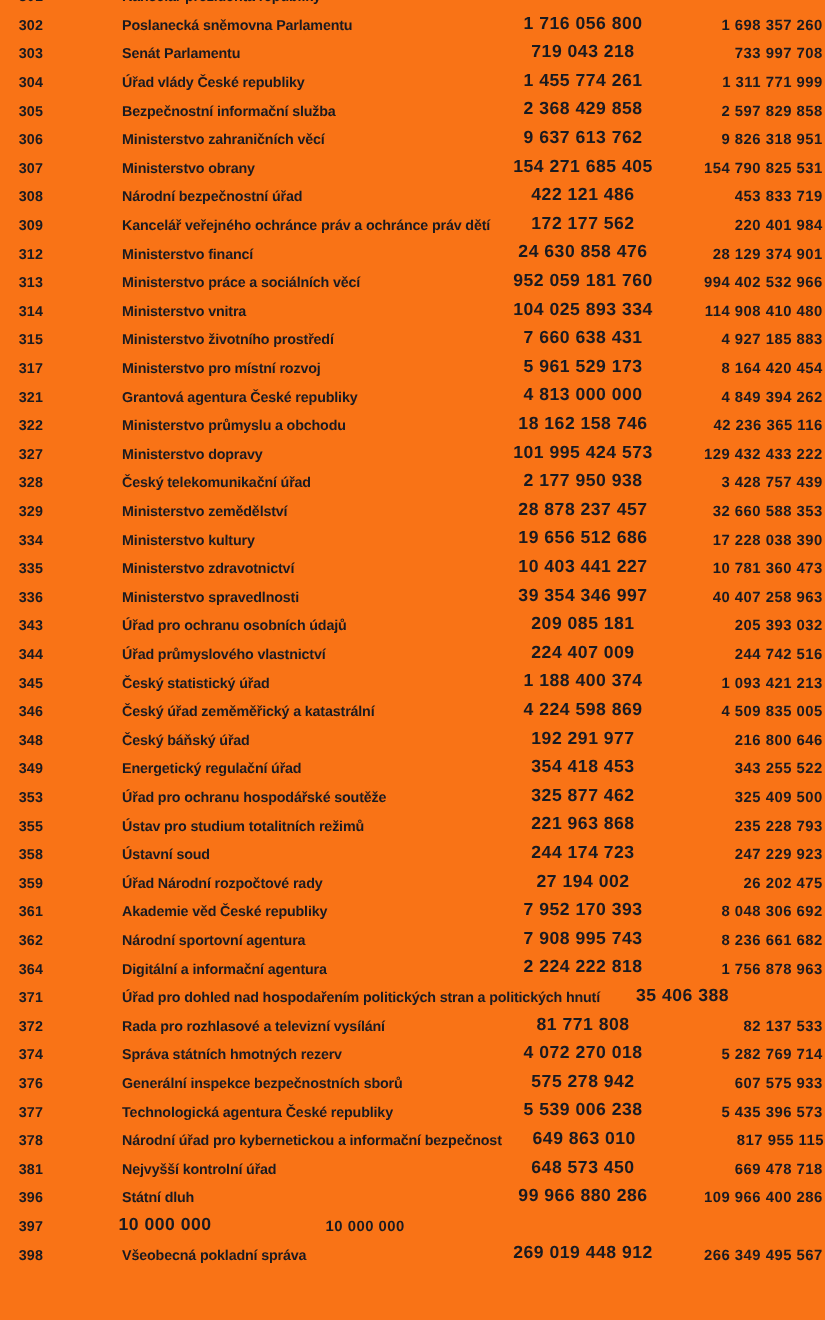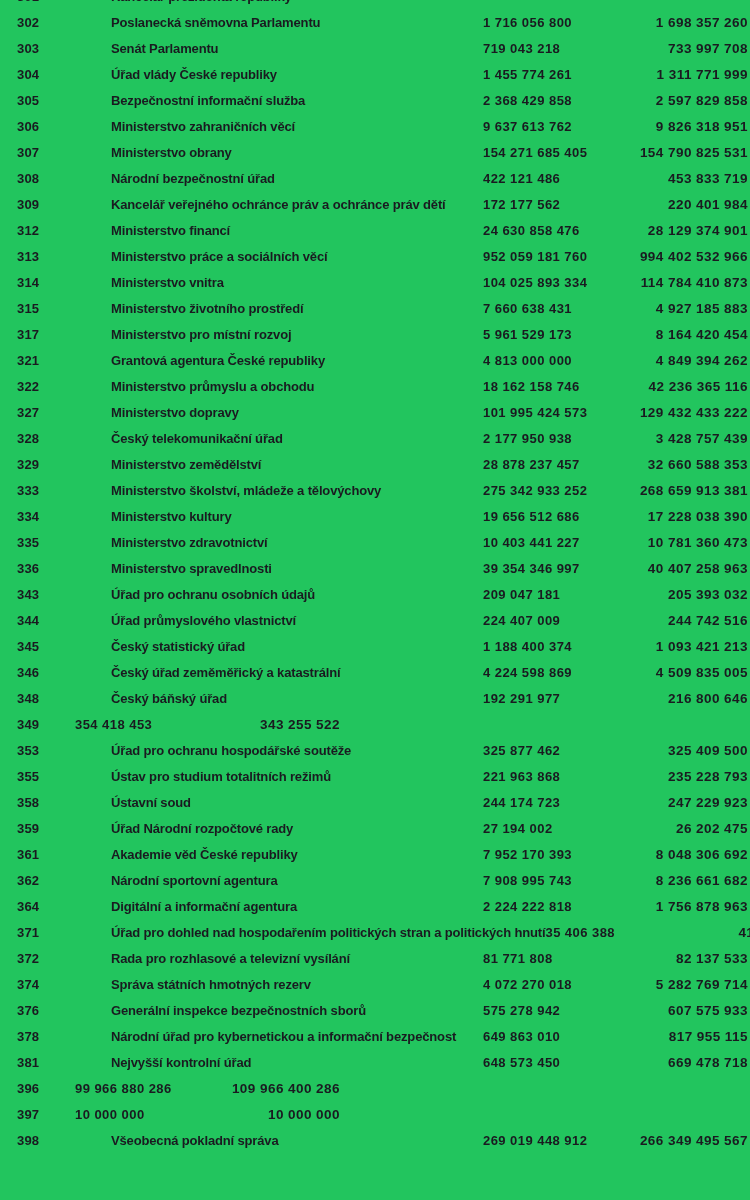--- a/index.html
+++ b/index.html
@@ -6,21 +6,21 @@
   body {
     width: 750px; height: 1200px;
     background: #ffffff;
     font-family: "Liberation Sans", "DejaVu Sans", sans-serif;
     overflow: hidden;
   }
   .screen {
     position: relative;
     width: 750px; height: 1200px;
     overflow: hidden;
-    background: #22c55e;
+    background: #f97316;
   }
   .table {
     position: absolute;
     left: 0; right: 0;
     top: -17px; 
   }
   .row {
     height: 26px;
     display: flex;
     align-items: center;
@@ -38,32 +38,33 @@
   .name {
     flex: 1 1 auto;
     white-space: nowrap;
     overflow: visible;
     letter-spacing: -0.15px;
     padding-left: 36px;
   }
   .v1 {
     flex: 0 0 150px;
     width: 150px;
-    text-align: left;
+    text-align: center;
     white-space: nowrap;
-    font-size: 13px;
+    font-size: 16px;
     letter-spacing: 0.45px;
   }
   .v2 {
     flex: 0 0 115px;
     width: 115px;
     text-align: right;
     white-space: nowrap;
     font-size: 13.5px;
     letter-spacing: 0.45px;
+    margin-left: 28px;
   }
 </style>
 </head>
 <body>
 
 <div class="screen">
   <div class="table">
 
       <div class="row">
         <span class="num">301</span>
@@ -139,21 +140,21 @@
         <span class="num">313</span>
         <span class="name">Ministerstvo práce a sociálních věcí</span>
         <span class="v1">952 059 181 760</span>
         <span class="v2">994 402 532 966</span>
       </div>
 
       <div class="row">
         <span class="num">314</span>
         <span class="name">Ministerstvo vnitra</span>
         <span class="v1">104 025 893 334</span>
-        <span class="v2">114 784 410 873</span>
+        <span class="v2">114 908 410 480</span>
       </div>
 
       <div class="row">
         <span class="num">315</span>
         <span class="name">Ministerstvo životního prostředí</span>
         <span class="v1">7 660 638 431</span>
         <span class="v2">4 927 185 883</span>
       </div>
 
       <div class="row">
@@ -191,26 +192,20 @@
         <span class="v2">3 428 757 439</span>
       </div>
 
       <div class="row">
         <span class="num">329</span>
         <span class="name">Ministerstvo zemědělství</span>
         <span class="v1">28 878 237 457</span>
         <span class="v2">32 660 588 353</span>
       </div>
 
-      <div class="row">
-        <span class="num">333</span>
-        <span class="name">Ministerstvo školství, mládeže a tělovýchovy</span>
-        <span class="v1">275 342 933 252</span>
-        <span class="v2">268 659 913 381</span>
-      </div>
 
       <div class="row">
         <span class="num">334</span>
         <span class="name">Ministerstvo kultury</span>
         <span class="v1">19 656 512 686</span>
         <span class="v2">17 228 038 390</span>
       </div>
 
       <div class="row">
         <span class="num">335</span>
@@ -222,21 +217,21 @@
       <div class="row">
         <span class="num">336</span>
         <span class="name">Ministerstvo spravedlnosti</span>
         <span class="v1">39 354 346 997</span>
         <span class="v2">40 407 258 963</span>
       </div>
 
       <div class="row">
         <span class="num">343</span>
         <span class="name">Úřad pro ochranu osobních údajů</span>
-        <span class="v1">209 047 181</span>
+        <span class="v1">209 085 181</span>
         <span class="v2">205 393 032</span>
       </div>
 
       <div class="row">
         <span class="num">344</span>
         <span class="name">Úřad průmyslového vlastnictví</span>
         <span class="v1">224 407 009</span>
         <span class="v2">244 742 516</span>
       </div>
 
@@ -256,20 +251,21 @@
 
       <div class="row">
         <span class="num">348</span>
         <span class="name">Český báňský úřad</span>
         <span class="v1">192 291 977</span>
         <span class="v2">216 800 646</span>
       </div>
 
       <div class="row">
         <span class="num">349</span>
+        <span class="name">Energetický regulační úřad</span>
         <span class="v1">354 418 453</span>
         <span class="v2">343 255 522</span>
       </div>
 
       <div class="row">
         <span class="num">353</span>
         <span class="name">Úřad pro ochranu hospodářské soutěže</span>
         <span class="v1">325 877 462</span>
         <span class="v2">325 409 500</span>
       </div>
@@ -338,37 +334,44 @@
       </div>
 
 
       <div class="row">
         <span class="num">376</span>
         <span class="name">Generální inspekce bezpečnostních sborů</span>
         <span class="v1">575 278 942</span>
         <span class="v2">607 575 933</span>
       </div>
 
+      <div class="row">
+        <span class="num">377</span>
+        <span class="name">Technologická agentura České republiky</span>
+        <span class="v1">5 539 006 238</span>
+        <span class="v2">5 435 396 573</span>
+      </div>
 
       <div class="row">
         <span class="num">378</span>
         <span class="name">Národní úřad pro kybernetickou a informační bezpečnost</span>
         <span class="v1">649 863 010</span>
         <span class="v2">817 955 115</span>
       </div>
 
       <div class="row">
         <span class="num">381</span>
         <span class="name">Nejvyšší kontrolní úřad</span>
         <span class="v1">648 573 450</span>
         <span class="v2">669 478 718</span>
       </div>
 
       <div class="row">
         <span class="num">396</span>
+        <span class="name">Státní dluh</span>
         <span class="v1">99 966 880 286</span>
         <span class="v2">109 966 400 286</span>
       </div>
 
       <div class="row">
         <span class="num">397</span>
         <span class="v1">10 000 000</span>
         <span class="v2">10 000 000</span>
       </div>
 

